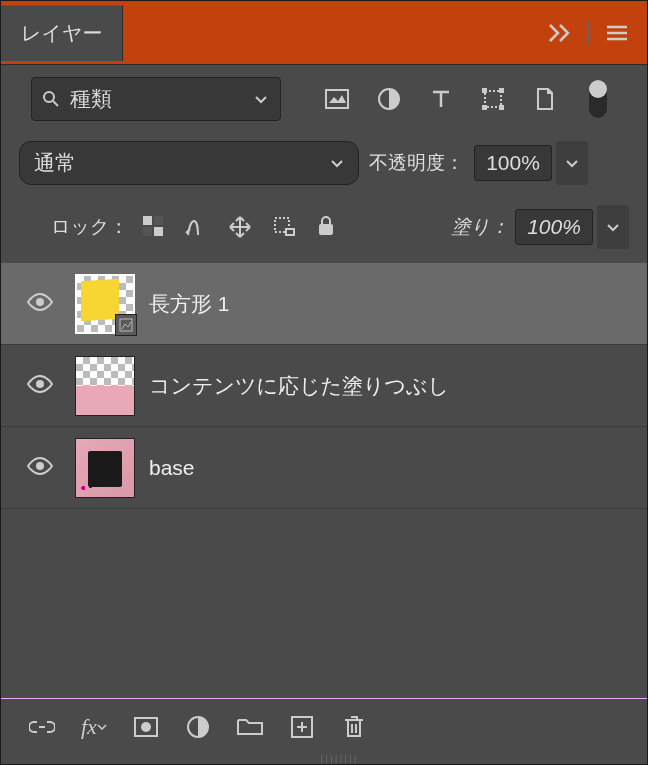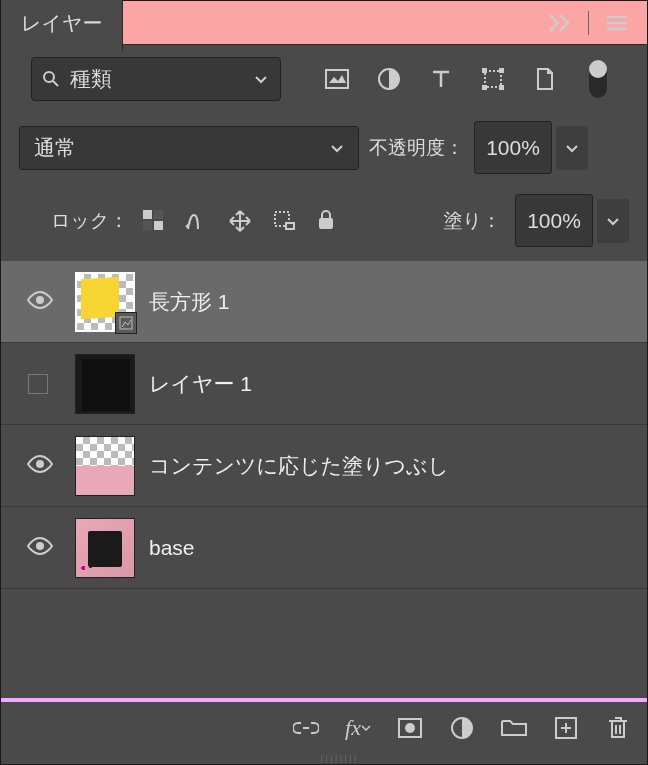--- a/index.html
+++ b/index.html
@@ -1,48 +1,48 @@
 <!DOCTYPE html>
 <html><head>
 <meta charset="utf-8">
 <style>
 * { margin: 0; padding: 0; box-sizing: border-box; font-family: "Hiragino Kaku Gothic Pro", "Meiryo", sans-serif; }
 body { background: #323232; width: 648px; height: 765px; overflow: hidden; }
 .panel { background: #4a4a4a; height: 100%; display: flex; flex-direction: column; border: 1px solid #1a1a1a; }
 
-.tab-bar { display: flex; align-items: center; height: 44px; background: #fca5a5; border-bottom: 1px solid #2a2a2a; }
+.tab-bar { display: flex; align-items: center; height: 64px; background: #c2410c; border-bottom: 1px solid #2a2a2a; }
 .tab { background: #4a4a4a; padding: 14px 20px; color: #ddd; font-size: 20px; border-top: 1px solid #555; border-right: 1px solid #2a2a2a; }
 .tab-spacer { flex: 1; }
 .tab-controls { display: flex; align-items: center; gap: 12px; padding-right: 14px; color: #ccc; }
 .tab-ctrl { font-size: 22px; cursor: pointer; padding: 4px; }
 .divider-v { width: 1px; height: 24px; background: #666; }
 
 .toolbar-row { display: flex; align-items: center; padding: 12px 30px; gap: 12px; }
 .search-wrap { position: relative; display: flex; align-items: center; background: #383838; border: 1px solid #222; border-radius: 4px; width: 250px; height: 44px; }
 .search-icon { color: #ccc; font-size: 18px; padding: 0 10px; }
 .search-select { color: #ddd; font-size: 21px; flex: 1; }
 .chevron { color: #ccc; padding: 0 12px; }
 .filter-icons { display: flex; gap: 24px; margin-left: 30px; align-items: center; }
 .filter-icon { color: #ddd; cursor: pointer; display: inline-flex; align-items: center; justify-content: center; width: 28px; height: 28px; }
 .toggle { width: 18px; height: 38px; background: #2a2a2a; border-radius: 10px; position: relative; margin-left: 18px; }
 .toggle::before { content: ''; position: absolute; width: 18px; height: 18px; background: #ccc; border-radius: 50%; top: 0; left: 0; }
 
 .blend-row { display: flex; align-items: center; padding: 8px 18px 12px; gap: 10px; }
-.blend-select { display: flex; align-items: center; justify-content: space-between; background: #383838; border: 1px solid #222; border-radius: 3px; width: 340px; height: 44px; padding: 0 14px; }
+.blend-select { display: flex; align-items: center; justify-content: space-between; background: #383838; border: 1px solid #222; border-radius: 12px; width: 340px; height: 44px; padding: 0 14px; }
 .blend-label { color: #ddd; font-size: 21px; }
 .opacity-label { color: #ddd; font-size: 19px; }
 .value-box { display: flex; align-items: center; }
-.value-input { background: #383838; border: 1px solid #222; border-radius: 3px; color: #ddd; font-size: 21px; width: 78px; height: 53px; display: flex; align-items: center; justify-content: center; }
+.value-input { background: #383838; border: 1px solid #222; border-radius: 3px; color: #ddd; font-size: 21px; width: 78px; height: 36px; display: flex; align-items: center; justify-content: center; }
 .value-chev { width: 32px; height: 44px; display: flex; align-items: center; justify-content: center; color: #ccc; background: #3e3e3e; border-radius: 3px; margin-left: 4px; }
 
 .lock-row { display: flex; align-items: center; padding: 8px 18px 14px; gap: 14px; }
 .lock-label { color: #ddd; font-size: 19px; margin-left: 32px; }
 .lock-icons { display: flex; gap: 20px; }
 .lock-icon { color: #ccc; cursor: pointer; }
-.fill-group { margin-left: auto; display: flex; align-items: center; gap: 14px; }
+.fill-group { margin-left: auto; display: flex; align-items: center; gap: 6px; font-style: italic; }
 .fill-label { color: #ddd; font-size: 19px; }
 
 .layers { flex: 1; background: #4a4a4a; }
 .layer-row { display: flex; align-items: center; height: 82px; border-bottom: 1px solid #3a3a3a; padding-right: 20px; }
 .layer-row.selected { background: #6a6a6a; }
 .vis-col { width: 74px; display: flex; align-items: center; justify-content: center; }
 .eye { color: #ccc; width: 22px; height: 22px; }
 .empty-box { width: 20px; height: 20px; border: 1px solid #777; }
 .thumb-wrap { position: relative; width: 60px; height: 60px; margin-right: 14px; }
 .thumb { width: 60px; height: 60px; border: 1px solid #222; position: relative; overflow: hidden; }
@@ -64,21 +64,21 @@
   linear-gradient(45deg, #bbb 25%, transparent 25%),
   linear-gradient(-45deg, #bbb 25%, transparent 25%),
   linear-gradient(45deg, transparent 75%, #bbb 75%),
   linear-gradient(-45deg, transparent 75%, #bbb 75%);
   background-size: 14px 14px; background-position: 0 0, 0 7px, 7px -7px, -7px 0; background-color: #fff; }
 .layer-name { color: #eee; font-size: 21px; flex: 1; }
 .lock-badge { width: 28px; height: 28px; background: #555; border-radius: 3px; display:flex; align-items:center; justify-content:center; color:#ccc; }
 
 .layers-empty { height: 30px; background: #4a4a4a; }
 
-.bottom-bar { height: 56px; display: flex; align-items: center; justify-content: flex-end; gap: 26px; padding: 0 16px; background: #4a4a4a; border-top: 4px solid #f0abfc; }
+.bottom-bar { height: 56px; display: flex; align-items: center; justify-content: flex-start; gap: 26px; padding: 0 28px; background: #4a4a4a; border-top: 1px solid #f0abfc; }
 .bottom-icon { color: #ccc; cursor: pointer; display:inline-flex; width:26px; height:26px; align-items:center; justify-content:center; }
 .resize-grip { height:10px; display:flex; justify-content:center; background:#4a4a4a; }
 .resize-grip span { color:#666; font-size:10px; letter-spacing:2px;margin-left:31px; }
 
 svg { display: block; }
 </style>
 </head>
 <body>
 
 <div class="panel">
@@ -235,29 +235,20 @@
         <div class="shape-badge">
           <svg width="14" height="14" viewBox="0 0 14 14">
               <rect x="1" y="1" width="12" height="12" stroke="#bbb" stroke-width="1" fill="none"></rect>
               <path d="M3 11 L6 6 L9 9 L12 4" stroke="#bbb" stroke-width="1" fill="none"></path>
             </svg>
         </div>
       </div>
       <span class="layer-name">長方形 1</span>
     </div>
 
-    <div class="layer-row">
-      <div class="vis-col">
-        <span class="empty-box"></span>
-      </div>
-      <div class="thumb-wrap">
-        <div class="thumb dark-thumb"></div>
-      </div>
-      <span class="layer-name">レイヤー 1</span>
-    </div>
 
     <div class="layer-row">
       <div class="vis-col">
         <span class="eye">
           <svg width="26" height="18" viewBox="0 0 26 18">
               <path d="M1 9 C1 9 6 1 13 1 C20 1 25 9 25 9 C25 9 20 17 13 17 C6 17 1 9 1 9 Z" stroke="#ccc" stroke-width="2" fill="none"></path>
               <circle cx="13" cy="9" r="4" fill="#ccc"></circle>
             </svg>
         </span>
       </div>

